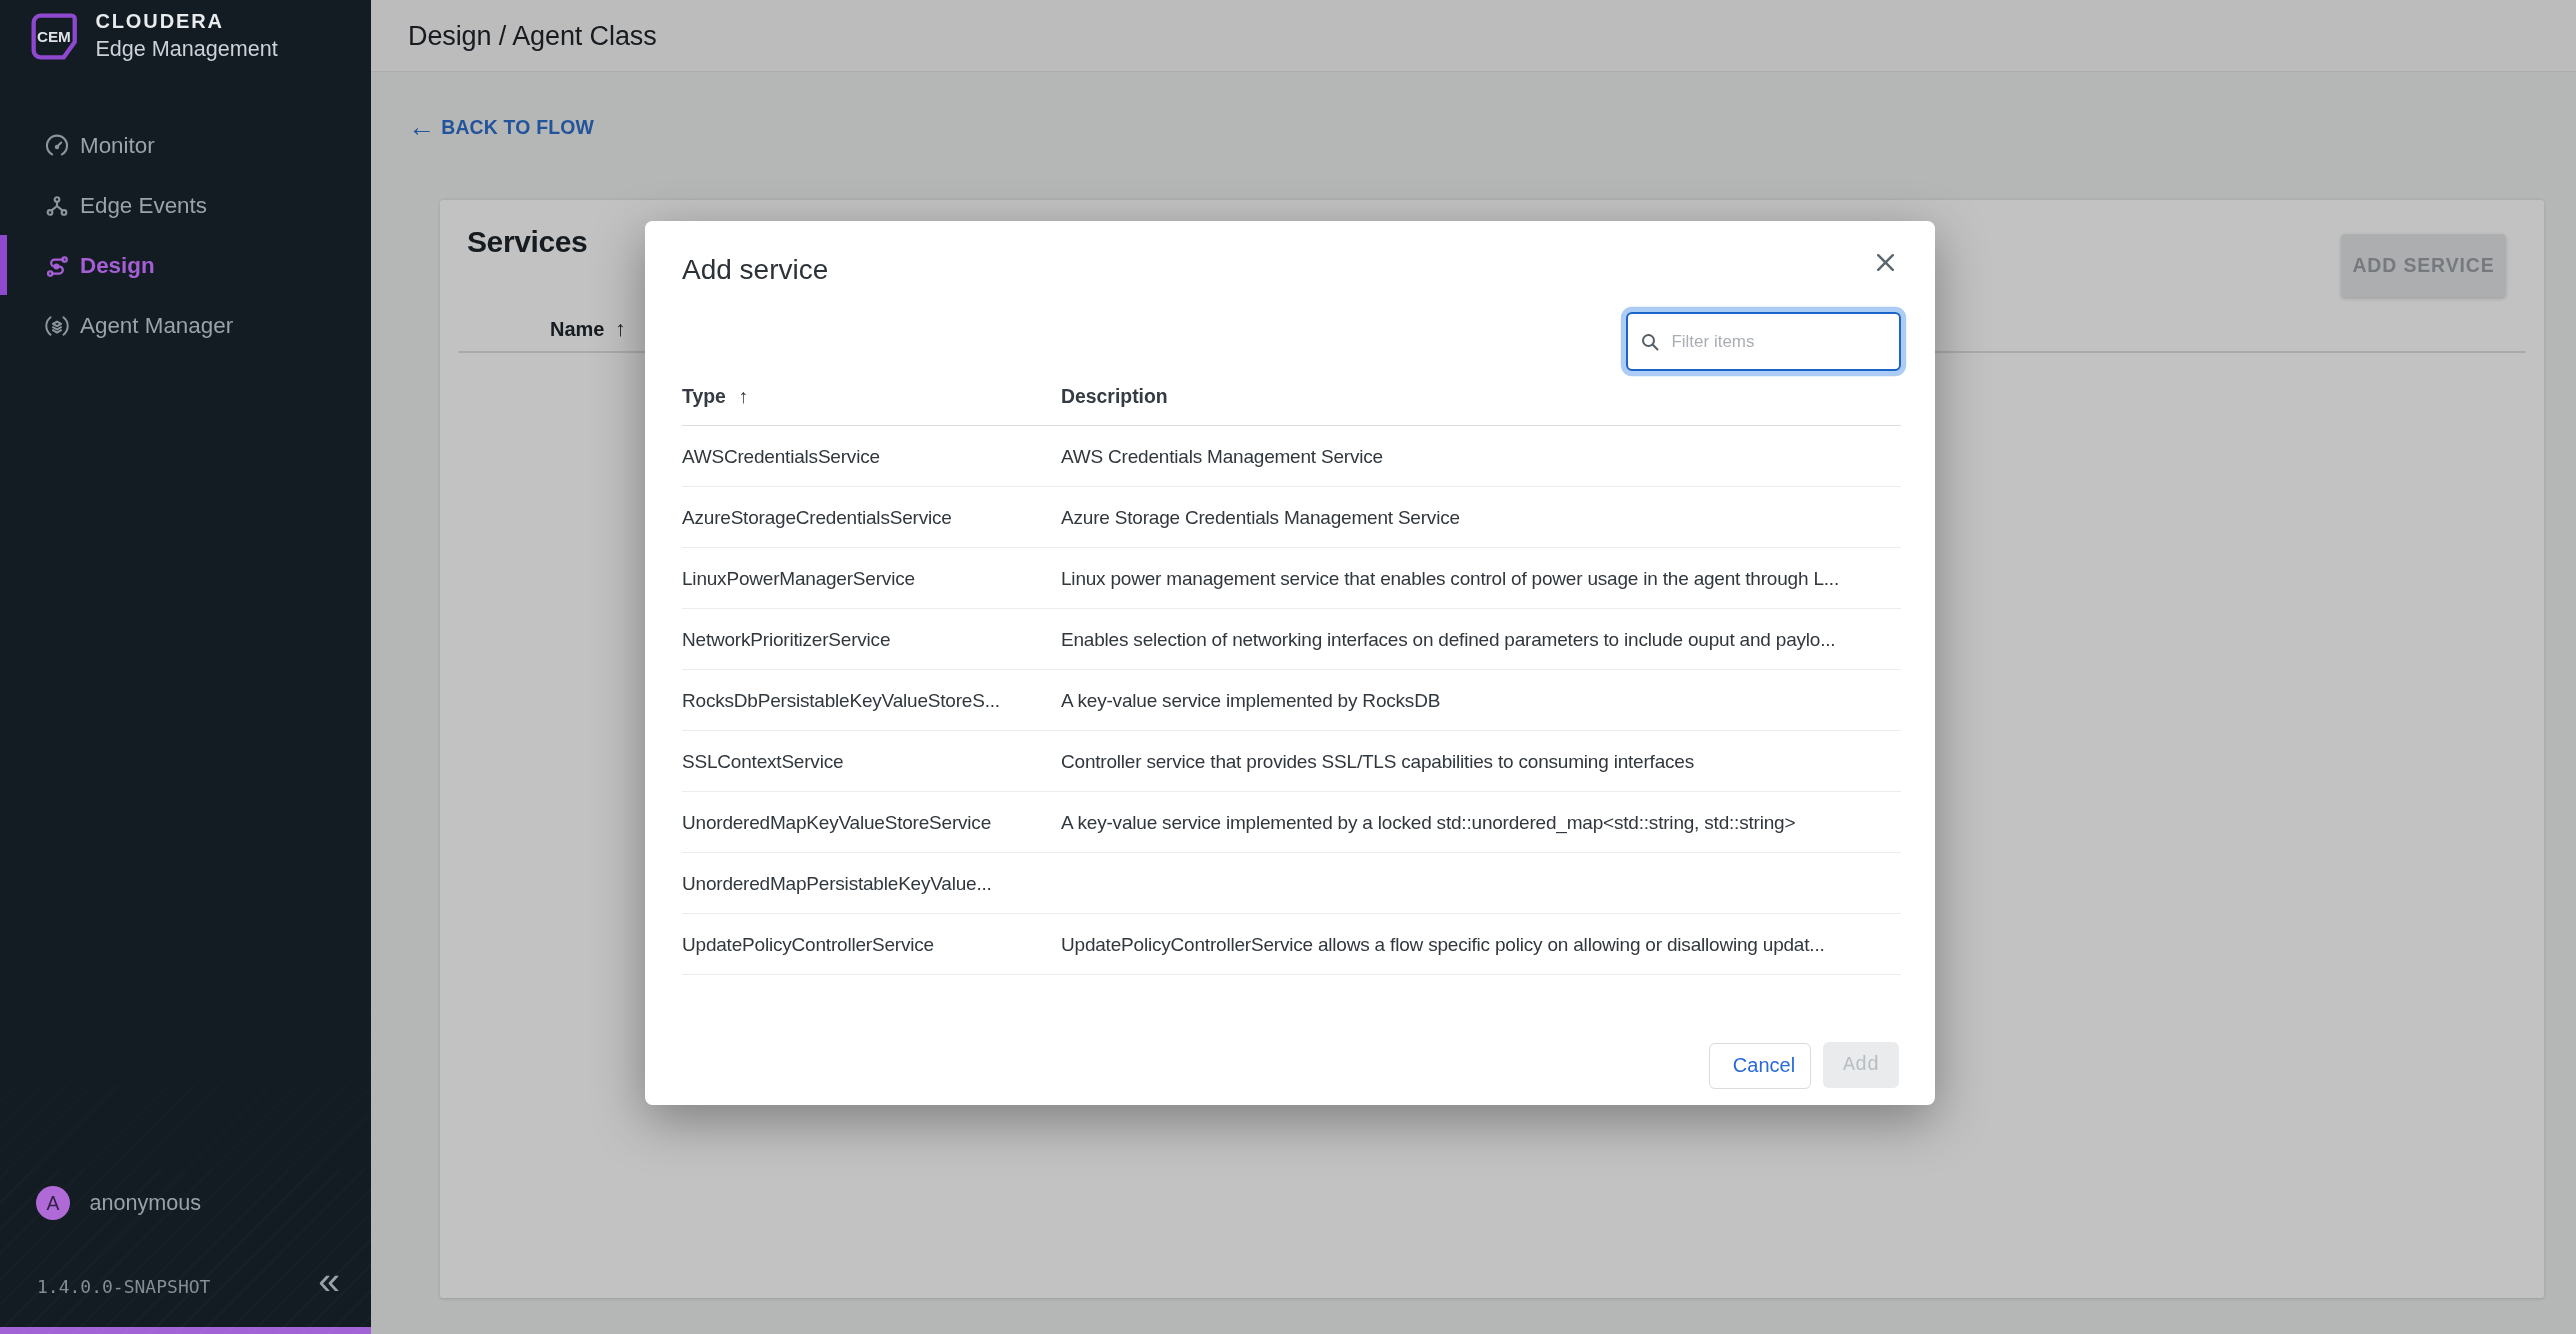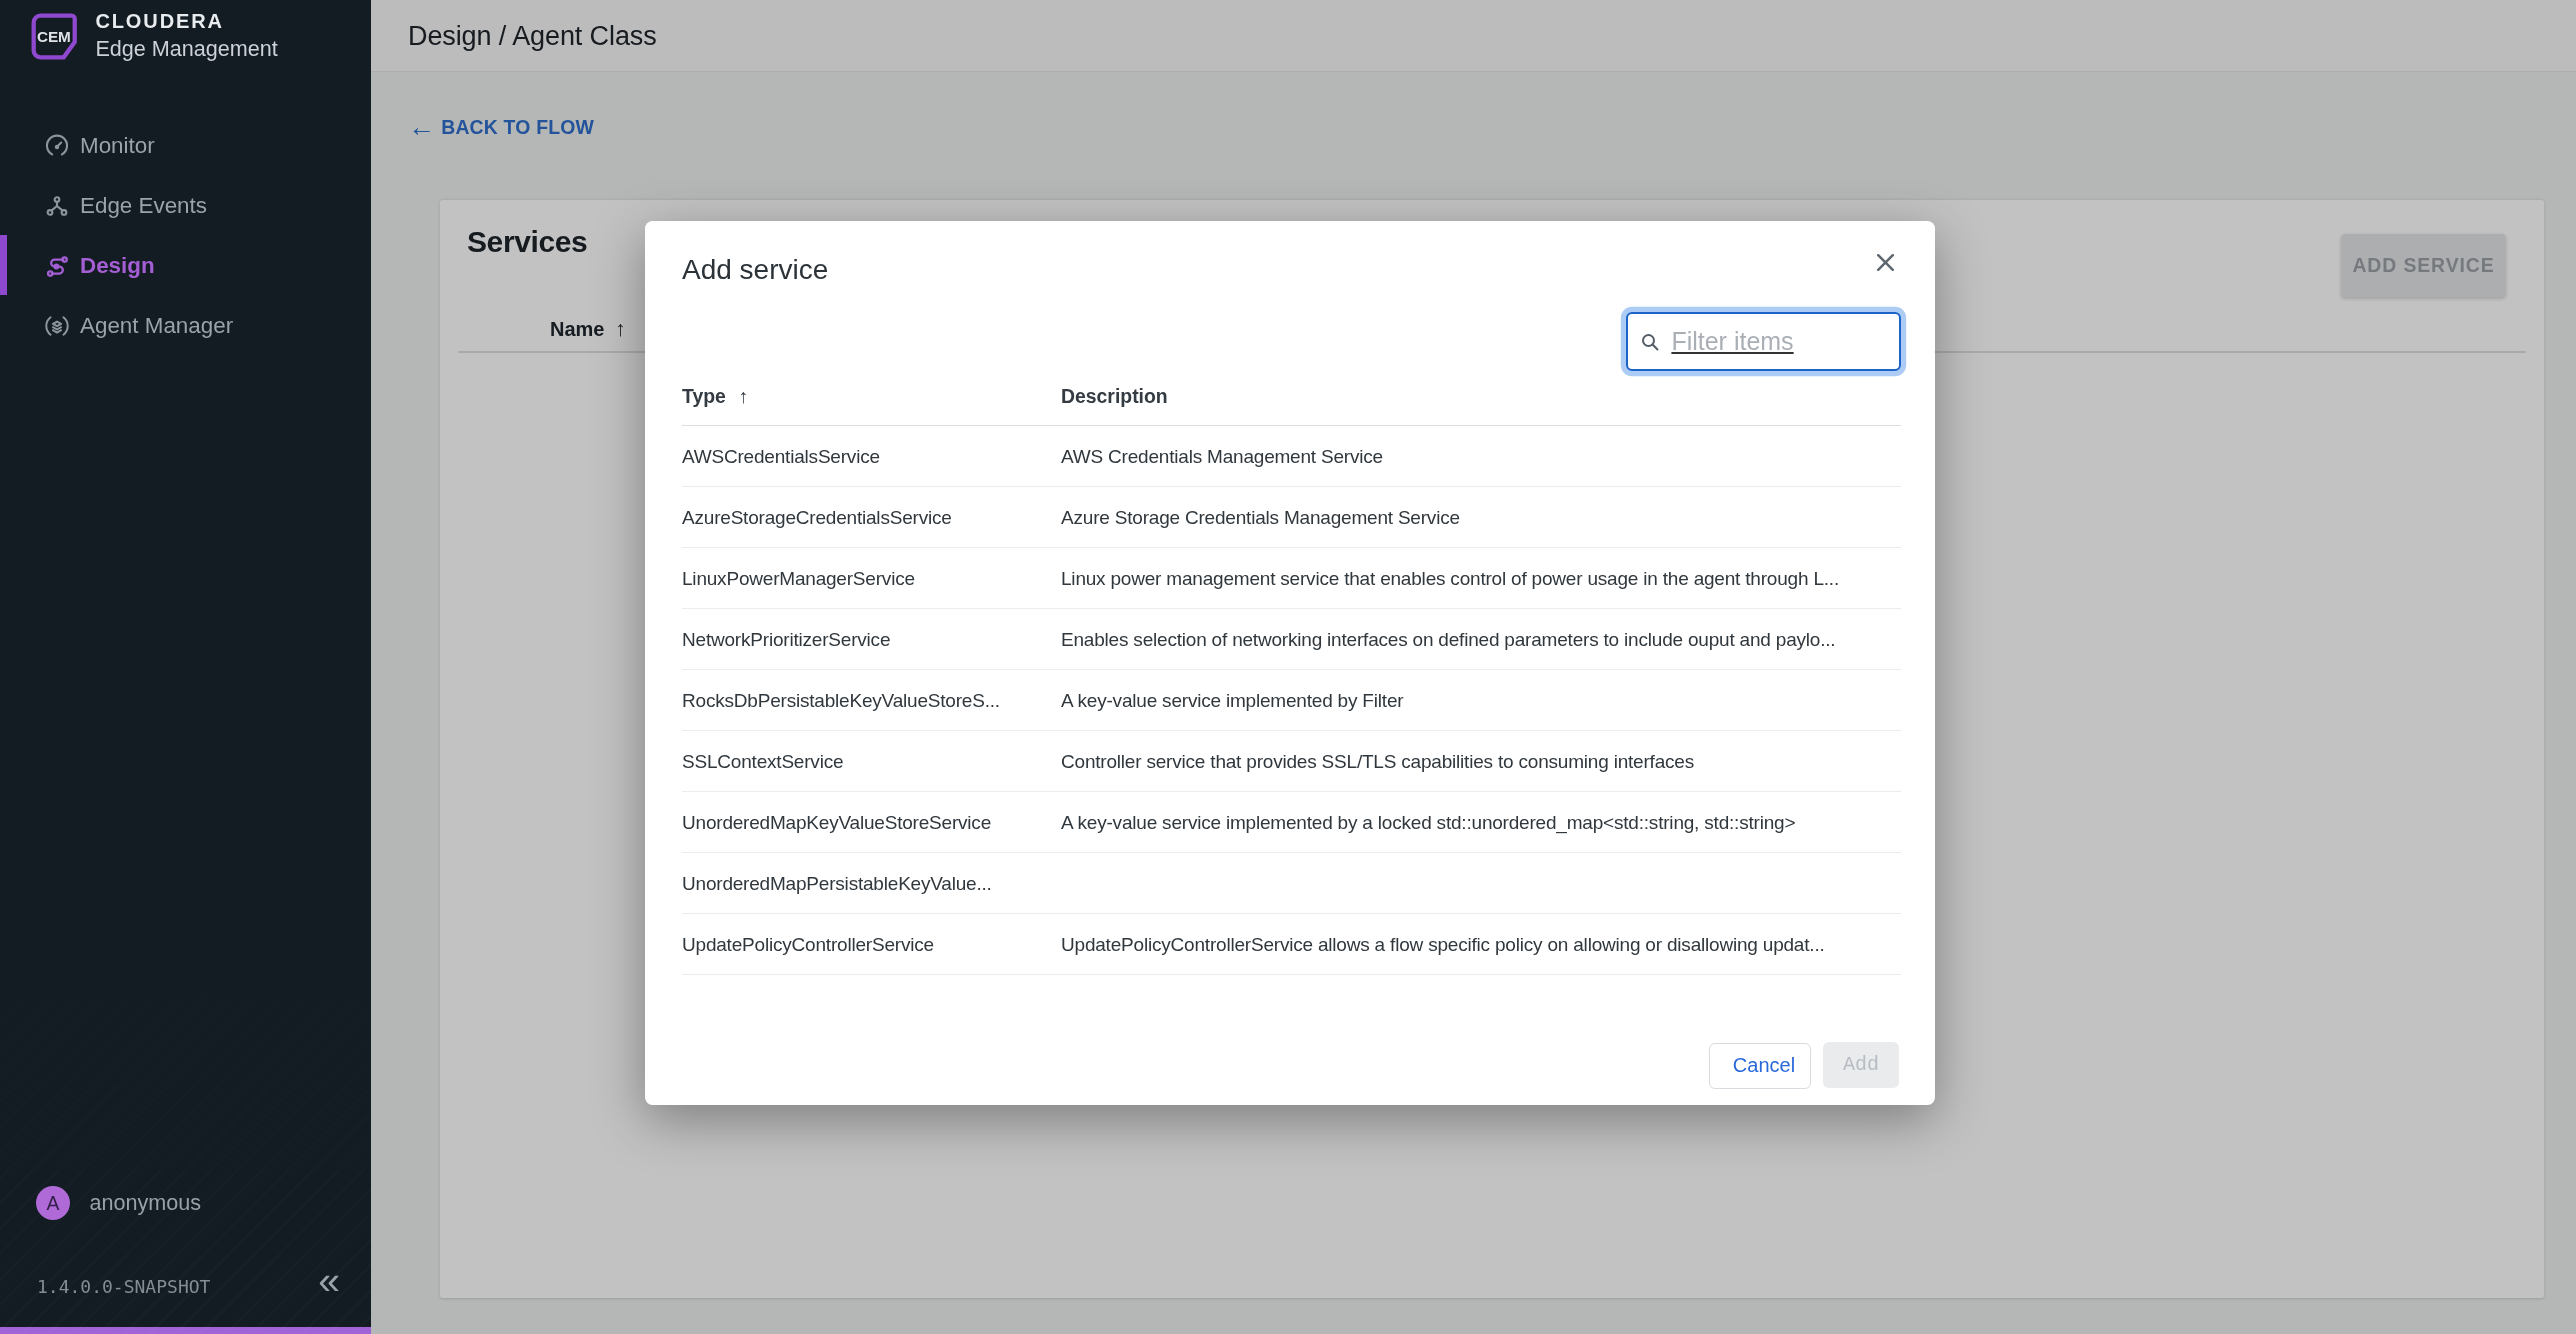--- a/index.html
+++ b/index.html
@@ -59,22 +59,22 @@
   
   .modal { position:absolute; left:645px; top:221px; width:1290px; height:884px; background:#ffffff;
     border-radius:7.5px; box-shadow:0 15px 52px rgba(0,0,0,0.35); z-index:10; }
   .modal-title { position:absolute; left:37px; top:33px; font-size:28px; color:#2b3238; }
   .modal-close { position:absolute; right:33px; top:25px; width:33px; height:33px; display:flex;
     align-items:center; justify-content:center; cursor:pointer; background:none; border:none; }
   .filter-wrap { position:absolute; left:981px; top:91px; width:275px; height:59px;
     border:2.2px solid #1b63c6; border-radius:6px; background:#fff;
     box-shadow:0 0 0 5.2px rgba(144,187,242,0.75); display:flex; align-items:center; }
   .filter-wrap .mag { margin-left:10.4px; flex:none; display:flex; }
-  .filter-input { border:none; outline:none; width:100%; height:100%; font-size:25px; color:#333;
-    padding-left:9px; font-family:inherit; background:transparent;text-decoration:underline; }
+  .filter-input { border:none; outline:none; width:100%; height:100%; font-size:17px; color:#333;
+    padding-left:9px; font-family:inherit; background:transparent; }
   .filter-input::placeholder { color:#a9afb5; }
   .mtable { position:absolute; left:37px; top:156px; width:1219px; }
   .mthead { position:relative; height:49px; border-bottom:1.5px solid #dcdede; }
   .th-type { position:absolute; left:0; top:7.5px; font-size:19.4px; font-weight:bold; color:#343b42; cursor:pointer; }
   .th-type .sort { font-weight:normal; margin-left:7.5px; }
   .th-desc { position:absolute; left:379px; top:7.5px; font-size:19.4px; font-weight:bold; color:#343b42; cursor:pointer; }
   .mrow { position:relative; height:61px; border-bottom:1.5px solid #ececec; cursor:pointer; }
   .cell-type, .cell-desc { position:absolute; top:0; height:61px; display:flex; align-items:center;
     font-size:19px; color:#30373d; letter-spacing:-0.2px; white-space:nowrap; overflow:hidden; }
   .cell-type { left:0; width:369px; }
@@ -157,21 +157,21 @@
             <div class="cell-desc">Linux power management service that enables control of power usage in the agent through L...</div>
           </div>
 
           <div class="mrow">
             <div class="cell-type">NetworkPrioritizerService</div>
             <div class="cell-desc">Enables selection of networking interfaces on defined parameters to include ouput and paylo...</div>
           </div>
 
           <div class="mrow">
             <div class="cell-type">RocksDbPersistableKeyValueStoreS...</div>
-            <div class="cell-desc">A key-value service implemented by Filter</div>
+            <div class="cell-desc">A key-value service implemented by RocksDB</div>
           </div>
 
           <div class="mrow">
             <div class="cell-type">SSLContextService</div>
             <div class="cell-desc">Controller service that provides SSL/TLS capabilities to consuming interfaces</div>
           </div>
 
           <div class="mrow">
             <div class="cell-type">UnorderedMapKeyValueStoreService</div>
             <div class="cell-desc">A key-value service implemented by a locked std::unordered_map&lt;std::string, std::string&gt;</div>

